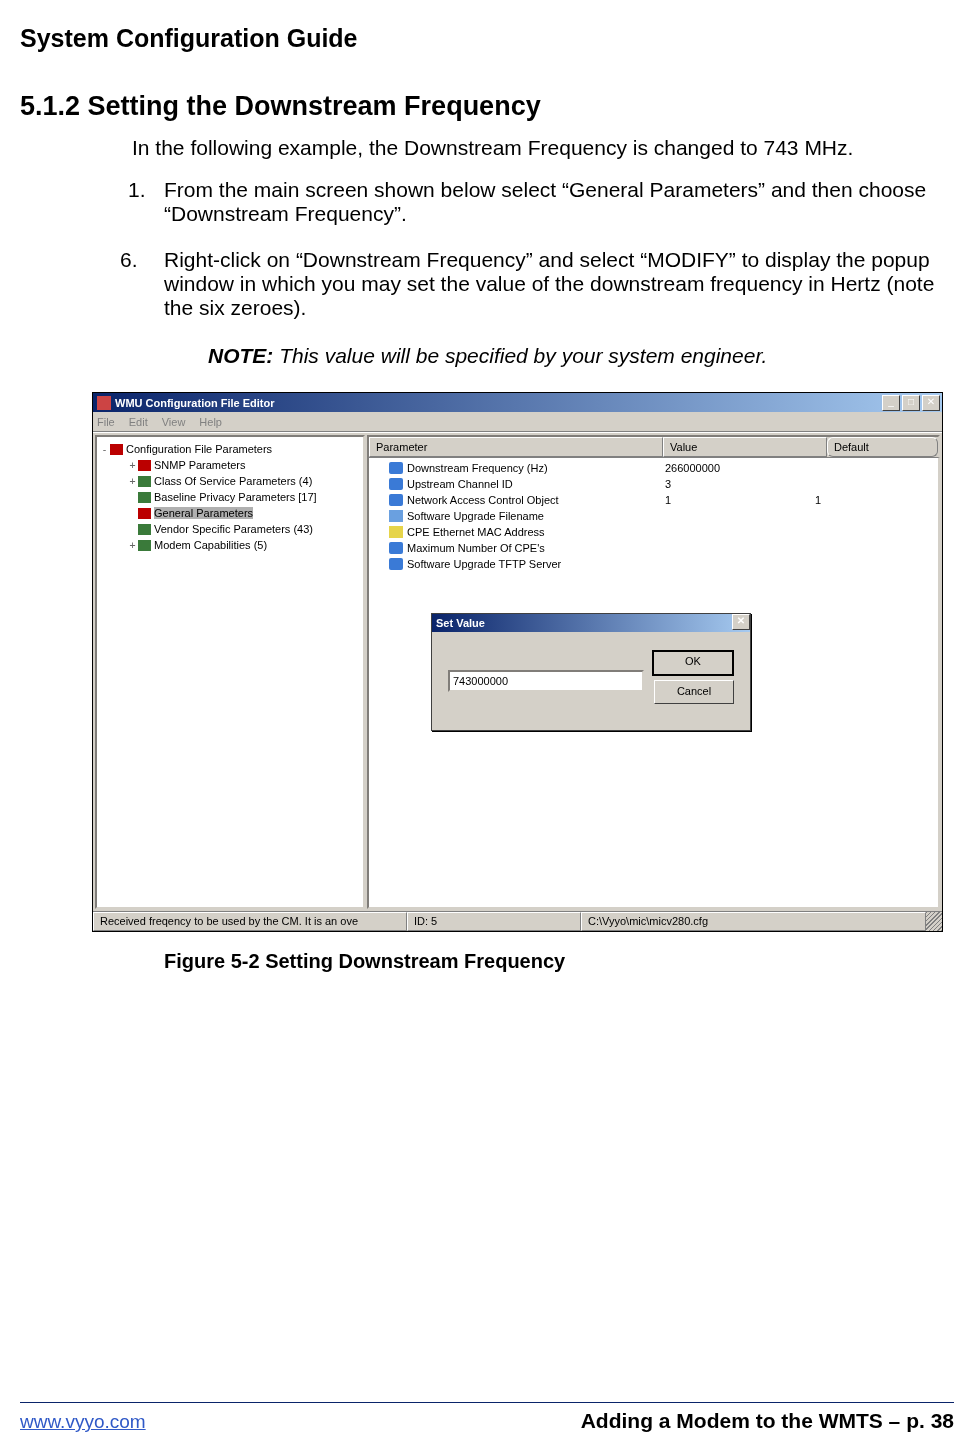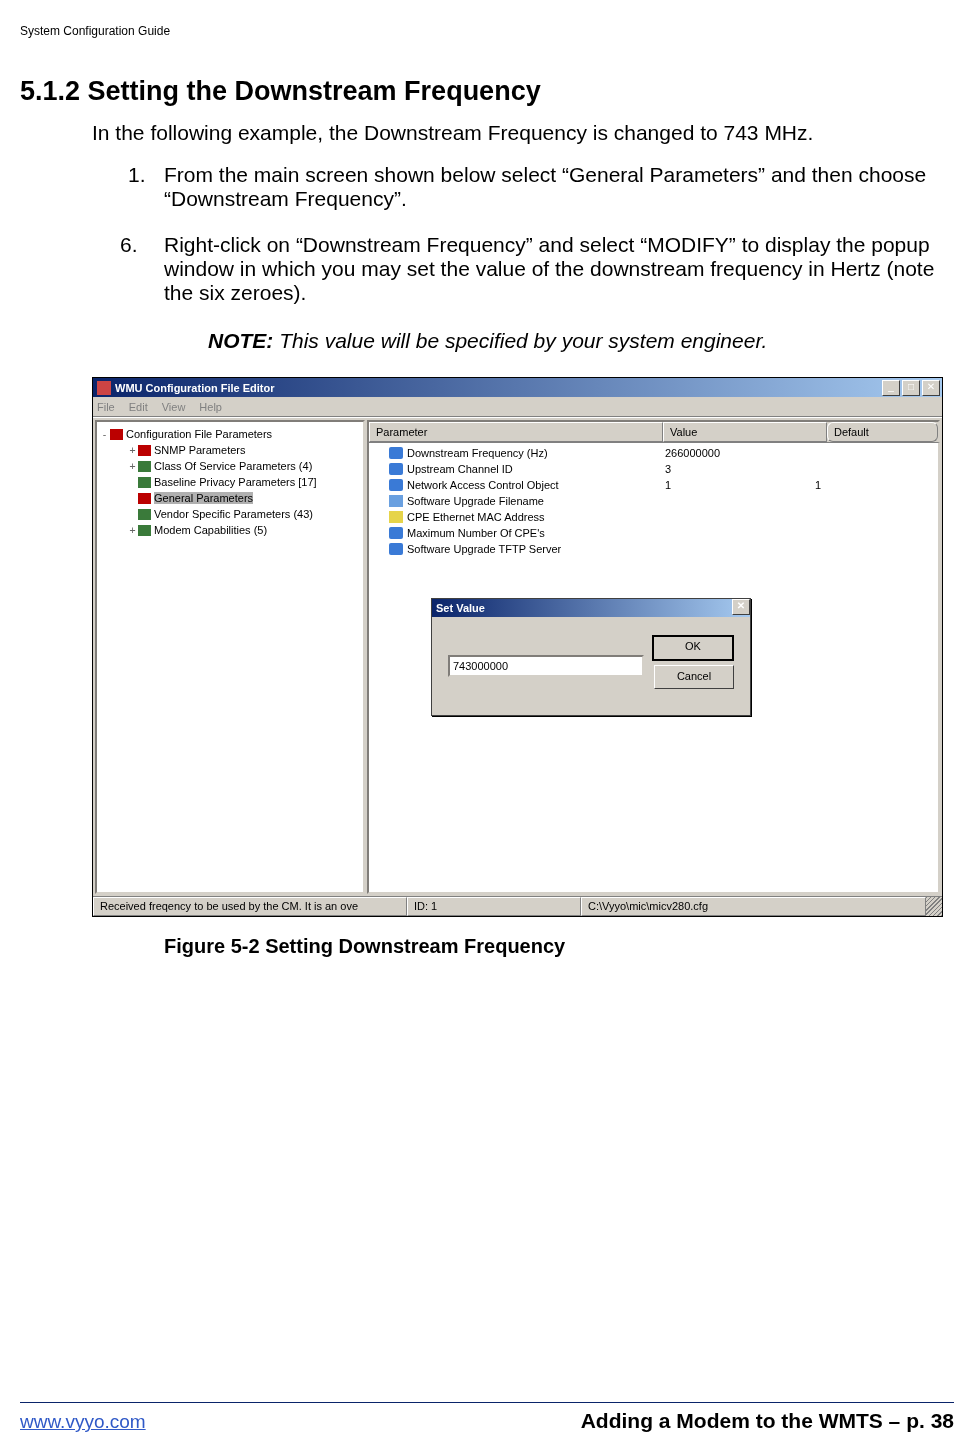--- a/index.html
+++ b/index.html
@@ -5,23 +5,23 @@
   html, body { margin:0; padding:0; background:#fff; }
   .page {
     font-family: Arial, Helvetica, sans-serif;
     color:#000;
     width:974px;
     min-height:1451px;
     box-sizing:border-box;
     padding:24px 20px 0 20px;
     position:relative;
   }
-  .header-title { font-weight:normal; font-size:12px; margin-bottom:38px; }
+  .header-title { font-weight:bold; font-size:25px; margin-bottom:38px; }
   .sec-heading { font-weight:bold; font-size:27px; margin-bottom:14px; }
-  .intro { font-size:21px; margin:0 0 18px 72px; }
+  .intro { font-size:21px; margin:0 0 18px 112px; }
   .list-1 { font-size:21px; margin:0 0 22px 108px; display:flex; }
   .list-1 .num { width:36px; flex:none; }
   .list-6 { font-size:21px; margin:0 0 24px 100px; display:flex; }
   .list-6 .num { width:44px; flex:none; }
   .note { font-size:21px; margin:0 0 24px 188px; max-width:560px; }
   .note-label { font-weight:bold; font-style:italic; }
   .note-body { font-style:italic; }
   .figure-caption { font-weight:bold; font-size:20px; margin:18px 0 0 144px; }
 
   .screenshot {
@@ -240,21 +240,21 @@
             <span class="c2"></span>
             <span class="c3"></span>
           </div>
 
         </div>
       </div>
     </div>
 
     <div class="statusbar">
       <div class="sb s1">Received freqency to be used by the CM.  It is an ove</div>
-      <div class="sb s2">ID: 1</div>
+      <div class="sb s2">ID: 5</div>
       <div class="sb s3">C:\Vyyo\mic\micv280.cfg</div>
       <div class="grip"></div>
     </div>
 
     <div class="dialog">
       <div class="dlg-title">
         <span>Set Value</span>
         <span class="spacer"></span>
         <div class="winbtn" style="height:14px;">✕</div>
       </div>

